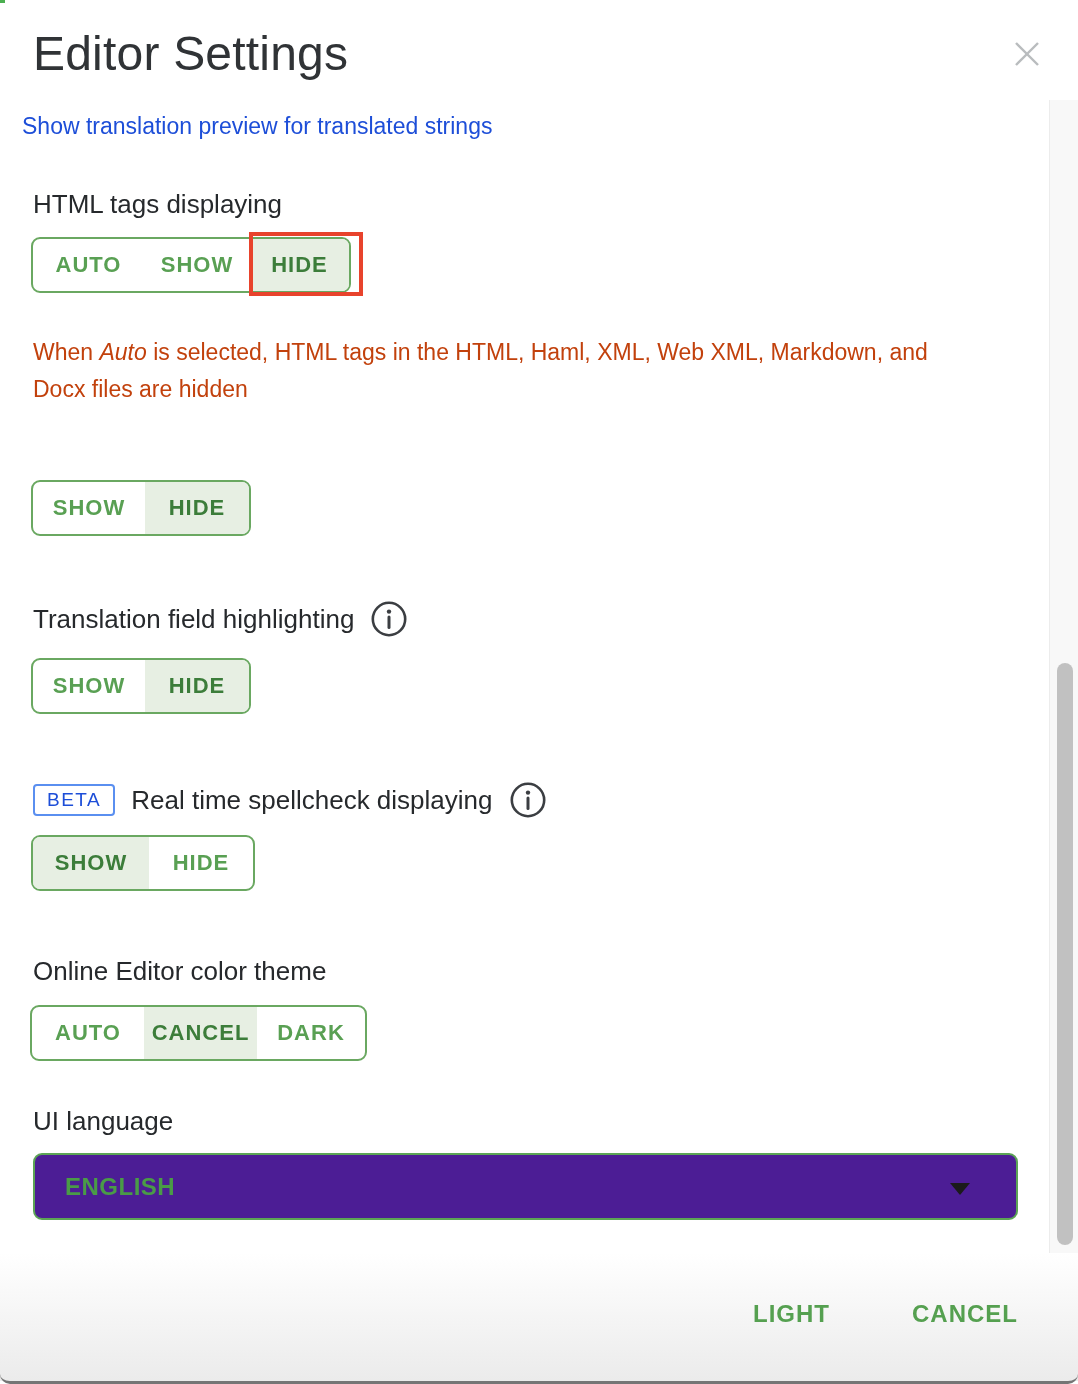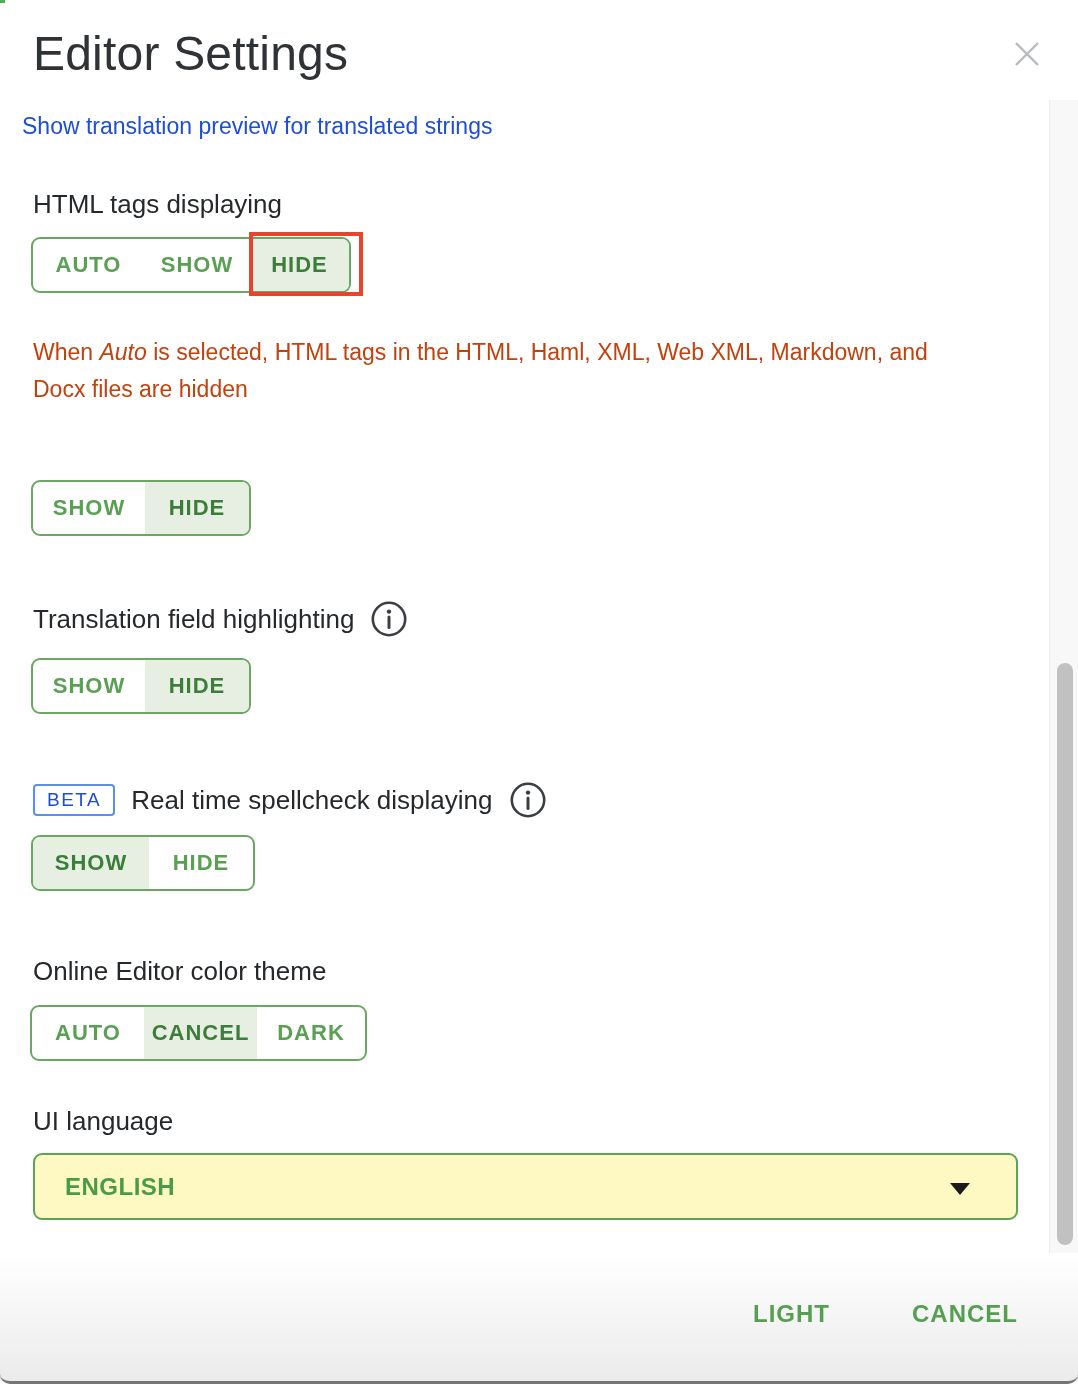--- a/index.html
+++ b/index.html
@@ -81,21 +81,21 @@
     height: 32px; padding: 0 12px;
     border: 2px solid #5a8ff0; border-radius: 4px;
     color: #1d4ed8; font-size: 19px; font-weight: 500; letter-spacing: 1.5px;
     flex: 0 0 auto;
   }
 
   
   .select {
     position: absolute; left: 33px; top: 1153px; width: 985px; height: 67px;
     border: 2px solid #5ca455; border-radius: 9px;
-    display: flex; align-items: center; cursor: pointer; background: #fef9c3;
+    display: flex; align-items: center; cursor: pointer; background: #4c1d95;
   }
   .select-value {
     padding-left: 30px; font-size: 24px; font-weight: 700;
     letter-spacing: 0.5px; color: #4a9b47;
   }
   .caret {
     position: absolute; right: 46px; top: 28px;
     width: 0; height: 0;
     border-left: 10px solid transparent;
     border-right: 10px solid transparent;

